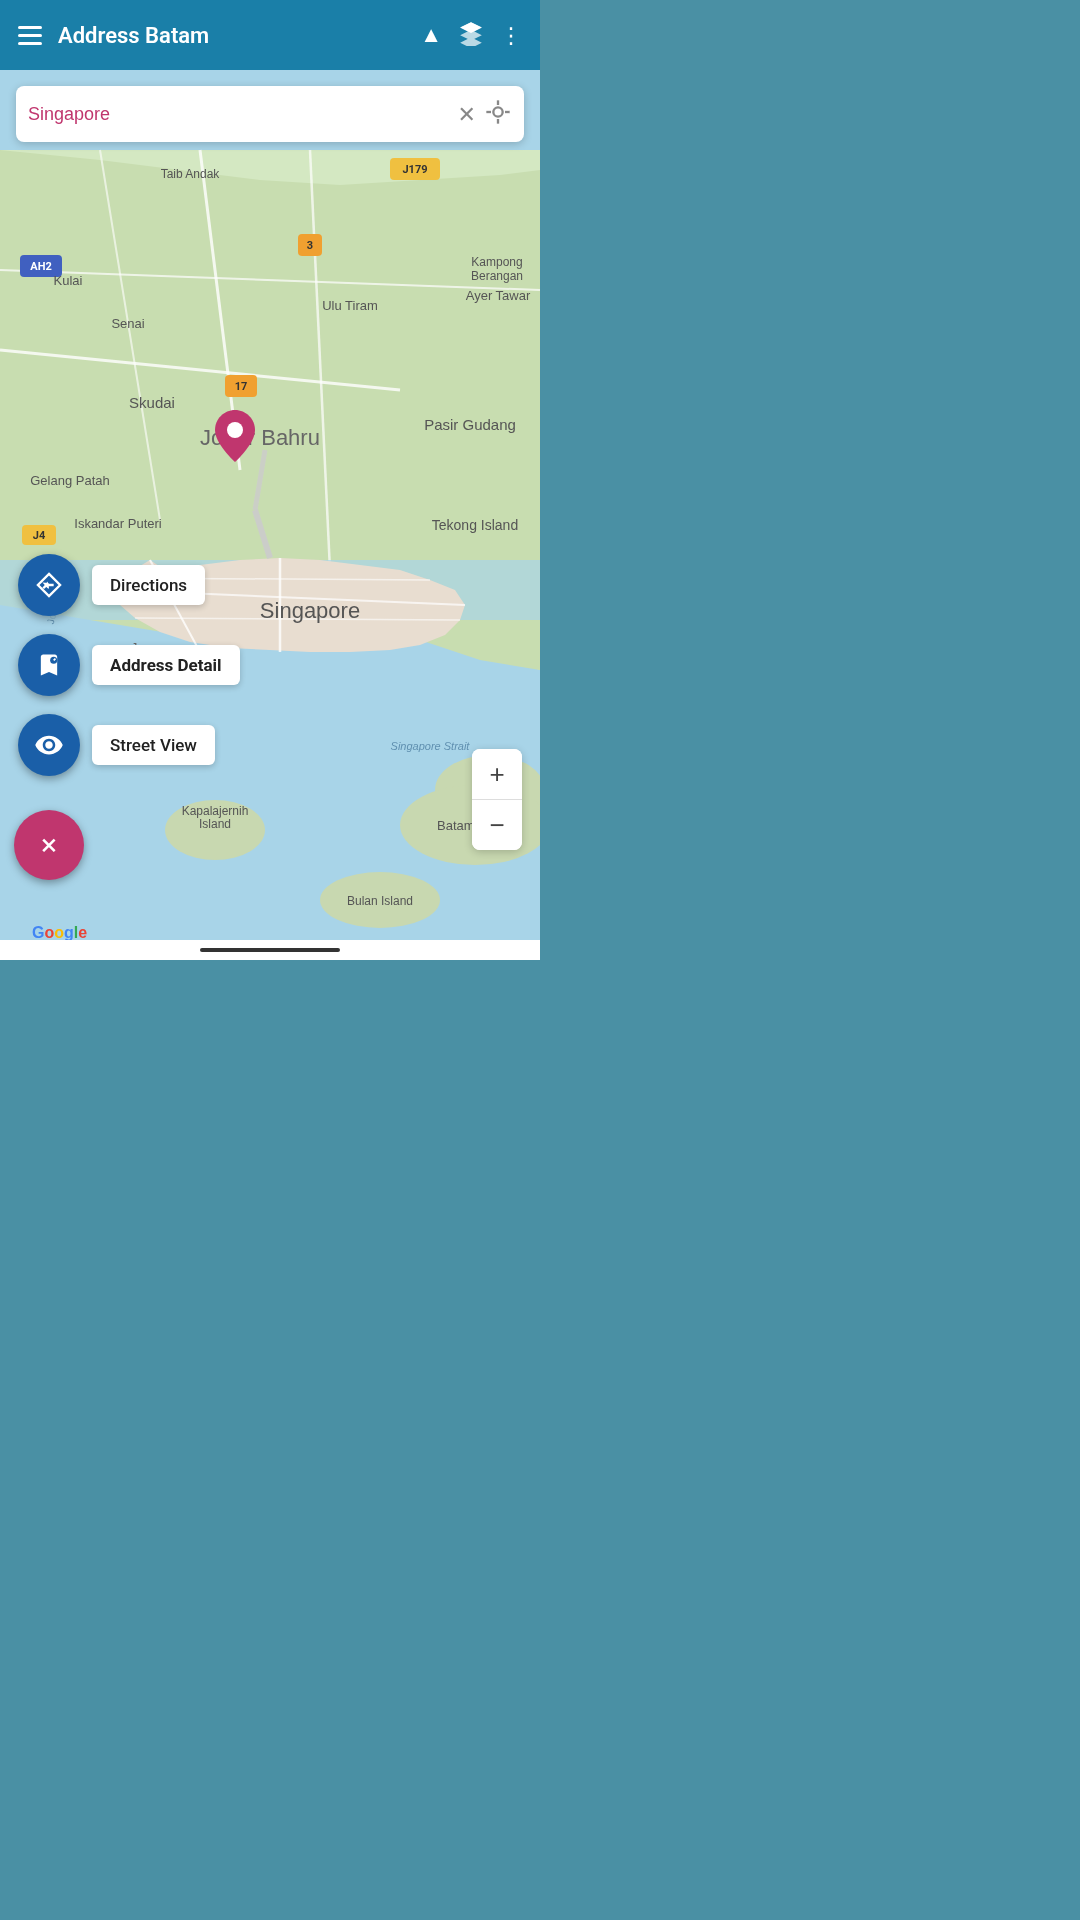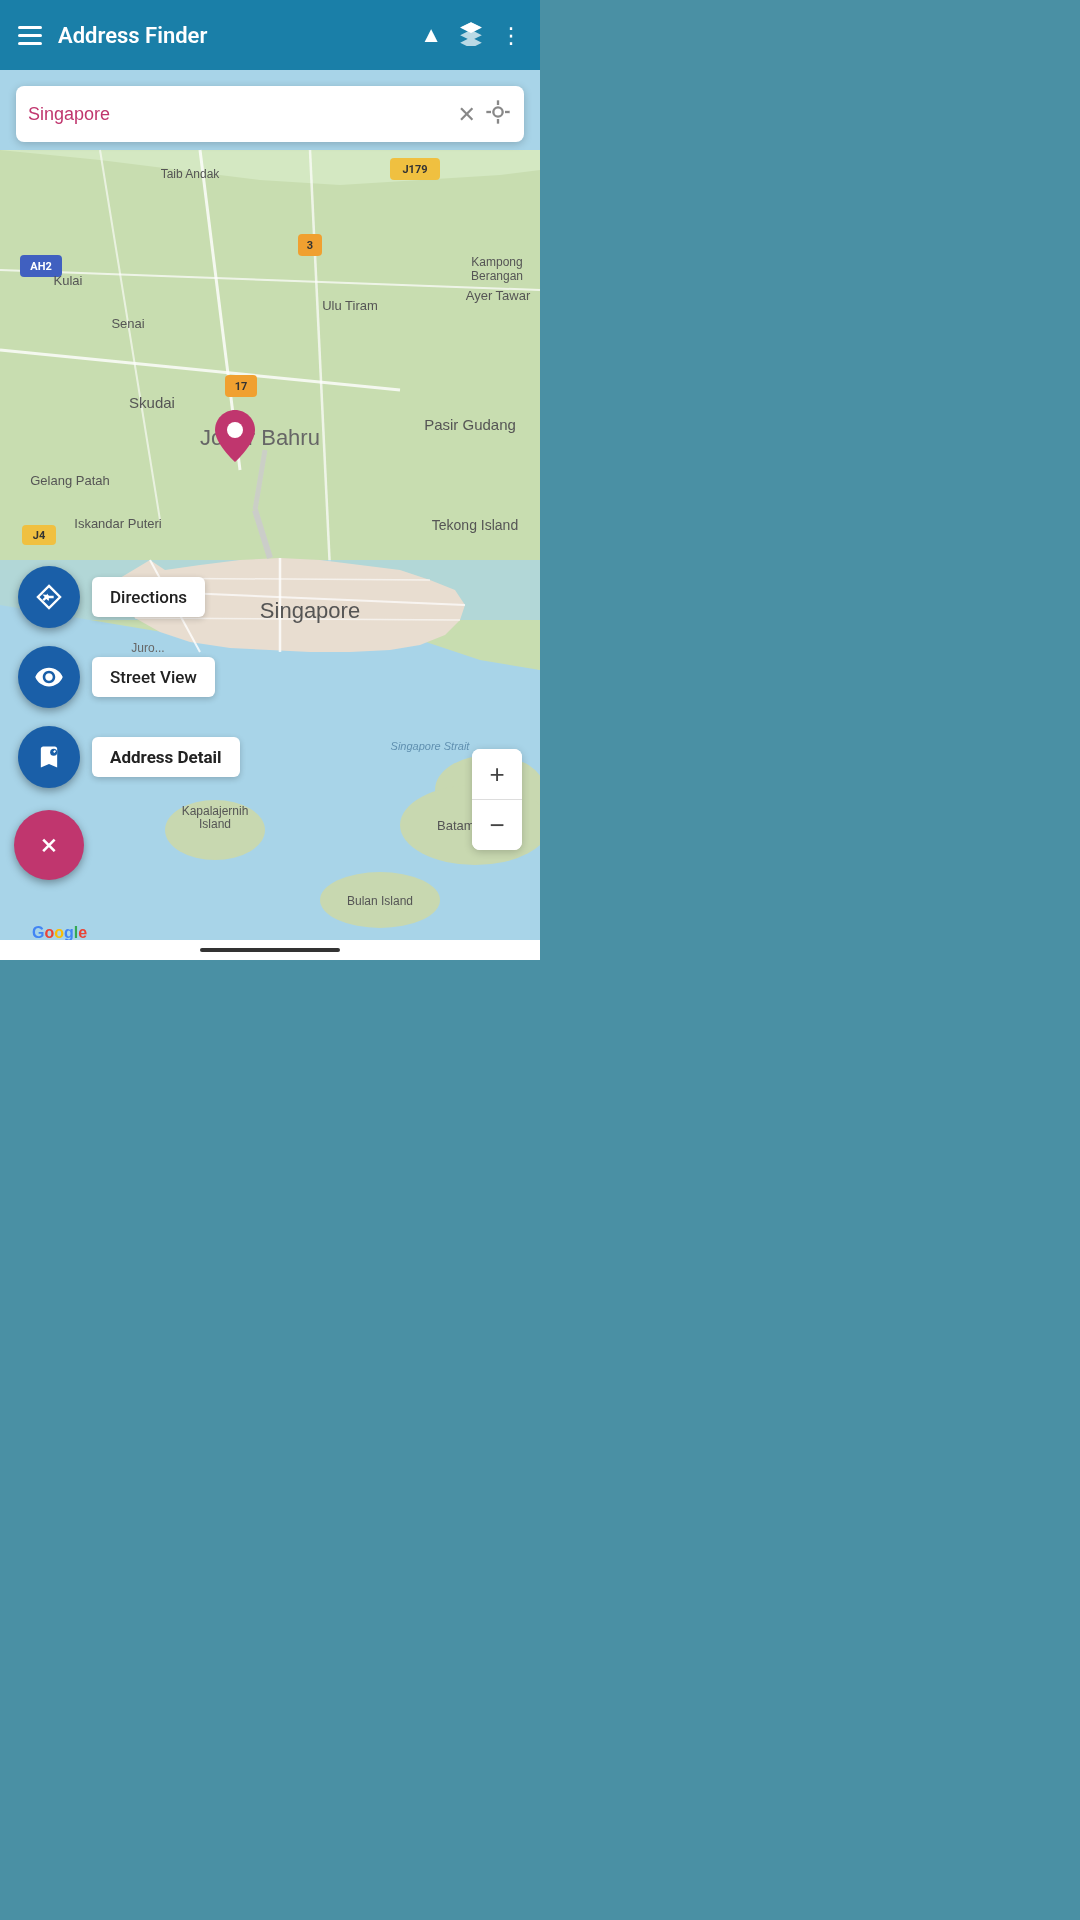--- a/index.html
+++ b/index.html
@@ -105,21 +105,21 @@
     .map-pin {
       position: absolute;
       top: 340px;
       left: 215px;
       z-index: 4;
     }
 
     
     .fab-group {
       position: absolute;
-      bottom: 172px;
+      bottom: 184px;
       left: 18px;
       display: flex;
       flex-direction: column;
       gap: 18px;
       z-index: 6;
     }
 
     .fab-row {
       display: flex;
       align-items: center;
@@ -231,21 +231,21 @@
   </style>
 </head>
 <body>
 
 <div class="top-bar">
   <div class="hamburger-icon">
     <span></span>
       <span></span>
       <span></span>
   </div>
-  <span class="top-bar-title">Address Finder</span>
+  <span class="top-bar-title">Address Batam</span>
   <span class="top-bar-icon">▲</span>
   <span class="top-bar-icon">
     <svg width="26" height="26" viewBox="0 0 24 24" fill="white">
       <path d="M12 2L2 7l10 5 10-5-10-5zm0 7L2 14l10 5 10-5-10-5zm0 7L2 21l10 5 10-5-10-5z" opacity="0.7"></path>
       <path d="M12 2L2 7l10 5 10-5-10-5z"></path>
     </svg>
   </span>
   <span class="top-bar-icon">⋮</span>
 </div>
 
@@ -358,44 +358,44 @@
           <path d="M9.5 6.5v3h-3v2h3v3l3.5-4-3.5-4z" fill="white" transform="rotate(-45,12,12)"></path>
           <path d="M12 2.5L21.5 12 12 21.5 2.5 12 12 2.5z" stroke="white" stroke-width="2" fill="none"></path>
           <path d="M8 12l3-3v2h5v2h-5v2L8 12z" fill="white"></path>
         </svg>
       </div>
       <div class="fab-label">Directions</div>
     </div>
 
     <div class="fab-row">
       <div class="fab-circle">
-        <svg width="30" height="30" viewBox="0 0 24 24" fill="white">
-          <path d="M12 4.5C7 4.5 2.73 7.61 1 12c1.73 4.39 6 7.5 11 7.5s9.27-3.11 11-7.5c-1.73-4.39-6-7.5-11-7.5zm0 12.5c-2.76 0-5-2.24-5-5s2.24-5 5-5 5 2.24 5 5-2.24 5-5 5zm0-8c-1.66 0-3 1.34-3 3s1.34 3 3 3 3-1.34 3-3-1.34-3-3-3z"></path>
-
-          <rect x="2" y="10" width="3" height="1.5" fill="white" rx="1"></rect>
-          <rect x="2" y="12.5" width="3" height="1.5" fill="white" rx="1"></rect>
-          <rect x="19" y="10" width="3" height="1.5" fill="white" rx="1"></rect>
-          <rect x="19" y="12.5" width="3" height="1.5" fill="white" rx="1"></rect>
-        </svg>
-      </div>
-      <div class="fab-label">Street View</div>
-    </div>
-
-    <div class="fab-row">
-      <div class="fab-circle">
         <svg width="28" height="28" viewBox="0 0 24 24" fill="white">
           <path d="M17 3H7c-1.1 0-2 .9-2 2v16l7-3 7 3V5c0-1.1-.9-2-2-2z"></path>
           <circle cx="16" cy="8" r="3" fill="#1a5fa8"></circle>
           <path d="M16 8l1.5-1.5" stroke="white" stroke-width="1.5"></path>
         </svg>
       </div>
       <div class="fab-label" style="font-weight: 700;">
         <span>Address Detail</span>
       </div>
     </div>
+
+    <div class="fab-row">
+      <div class="fab-circle">
+        <svg width="30" height="30" viewBox="0 0 24 24" fill="white">
+          <path d="M12 4.5C7 4.5 2.73 7.61 1 12c1.73 4.39 6 7.5 11 7.5s9.27-3.11 11-7.5c-1.73-4.39-6-7.5-11-7.5zm0 12.5c-2.76 0-5-2.24-5-5s2.24-5 5-5 5 2.24 5 5-2.24 5-5 5zm0-8c-1.66 0-3 1.34-3 3s1.34 3 3 3 3-1.34 3-3-1.34-3-3-3z"></path>
+
+          <rect x="2" y="10" width="3" height="1.5" fill="white" rx="1"></rect>
+          <rect x="2" y="12.5" width="3" height="1.5" fill="white" rx="1"></rect>
+          <rect x="19" y="10" width="3" height="1.5" fill="white" rx="1"></rect>
+          <rect x="19" y="12.5" width="3" height="1.5" fill="white" rx="1"></rect>
+        </svg>
+      </div>
+      <div class="fab-label">Street View</div>
+    </div>
   </div>
 
   <div class="fab-close">
     <span style="color:white; font-size:30px; line-height:1;">×</span>
   </div>
 
   <div class="zoom-controls">
     <button class="zoom-btn">+</button>
     <div class="zoom-divider"></div>
     <button class="zoom-btn">−</button>

